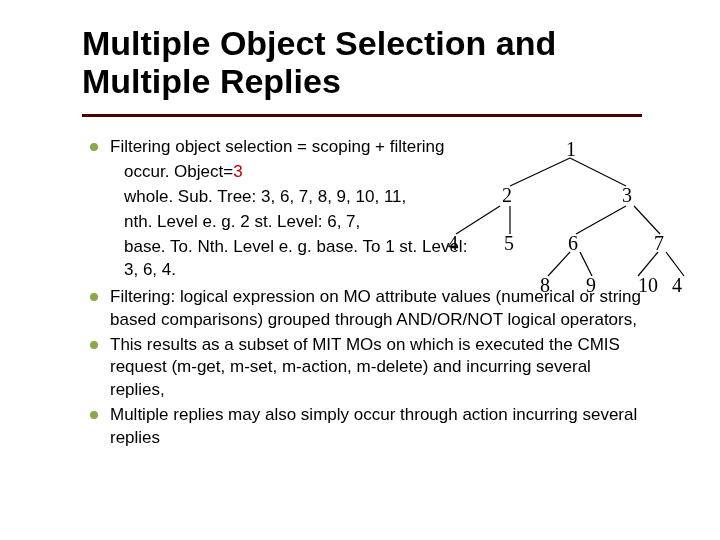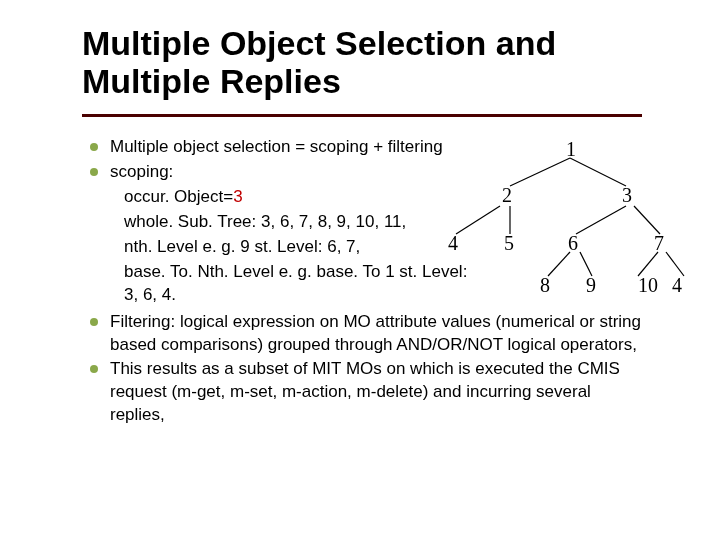--- a/index.html
+++ b/index.html
@@ -92,45 +92,45 @@
 
 <div class="slide">
 
   <div class="title">Multiple Object Selection and Multiple Replies</div>
   <div class="underline"></div>
 
   <div class="content">
 
     <div class="bul">
       <div class="dot"></div>
-      <div class="btxt">Multiple object selection = scoping + filtering</div>
+      <div class="btxt">Filtering object selection = scoping + filtering</div>
     </div>
 
-    <div class="bul">
-      <div class="dot"></div>
-      <div class="btxt">scoping:</div>
-    </div>
 
     <div class="sub">
       <span>occur. Object=</span><span class="hl3">3</span>
     </div>
     <div class="sub">whole. Sub. Tree: 3, 6, 7, 8, 9, 10, 11,</div>
-    <div class="sub">nth. Level e. g. 9 st. Level: 6, 7,</div>
+    <div class="sub">nth. Level e. g. 2 st. Level: 6, 7,</div>
     <div class="sub" style="width:360px">base. To. Nth. Level e. g. base. To 1 st. Level: 3, 6, 4.</div>
 
     <div class="bul" style="margin-top:4px">
       <div class="dot"></div>
       <div class="btxt">Filtering: logical expression on MO attribute values (numerical or string based comparisons) grouped through AND/OR/NOT logical operators,</div>
     </div>
 
     <div class="bul">
       <div class="dot"></div>
       <div class="btxt">This results as a subset of MIT MOs on which is executed the CMIS request (m-get, m-set, m-action, m-delete) and incurring several replies,</div>
     </div>
 
+    <div class="bul">
+      <div class="dot"></div>
+      <div class="btxt">Multiple replies may also simply occur through action incurring several replies</div>
+    </div>
 
   </div>
 
   <div class="tree">
     <svg>
       <line x1="130" y1="22" x2="70" y2="50"></line>
       <line x1="130" y1="22" x2="186" y2="50"></line>
       <line x1="60" y1="70" x2="16" y2="98"></line>
       <line x1="70" y1="70" x2="70" y2="98"></line>
       <line x1="186" y1="70" x2="136" y2="98"></line>

